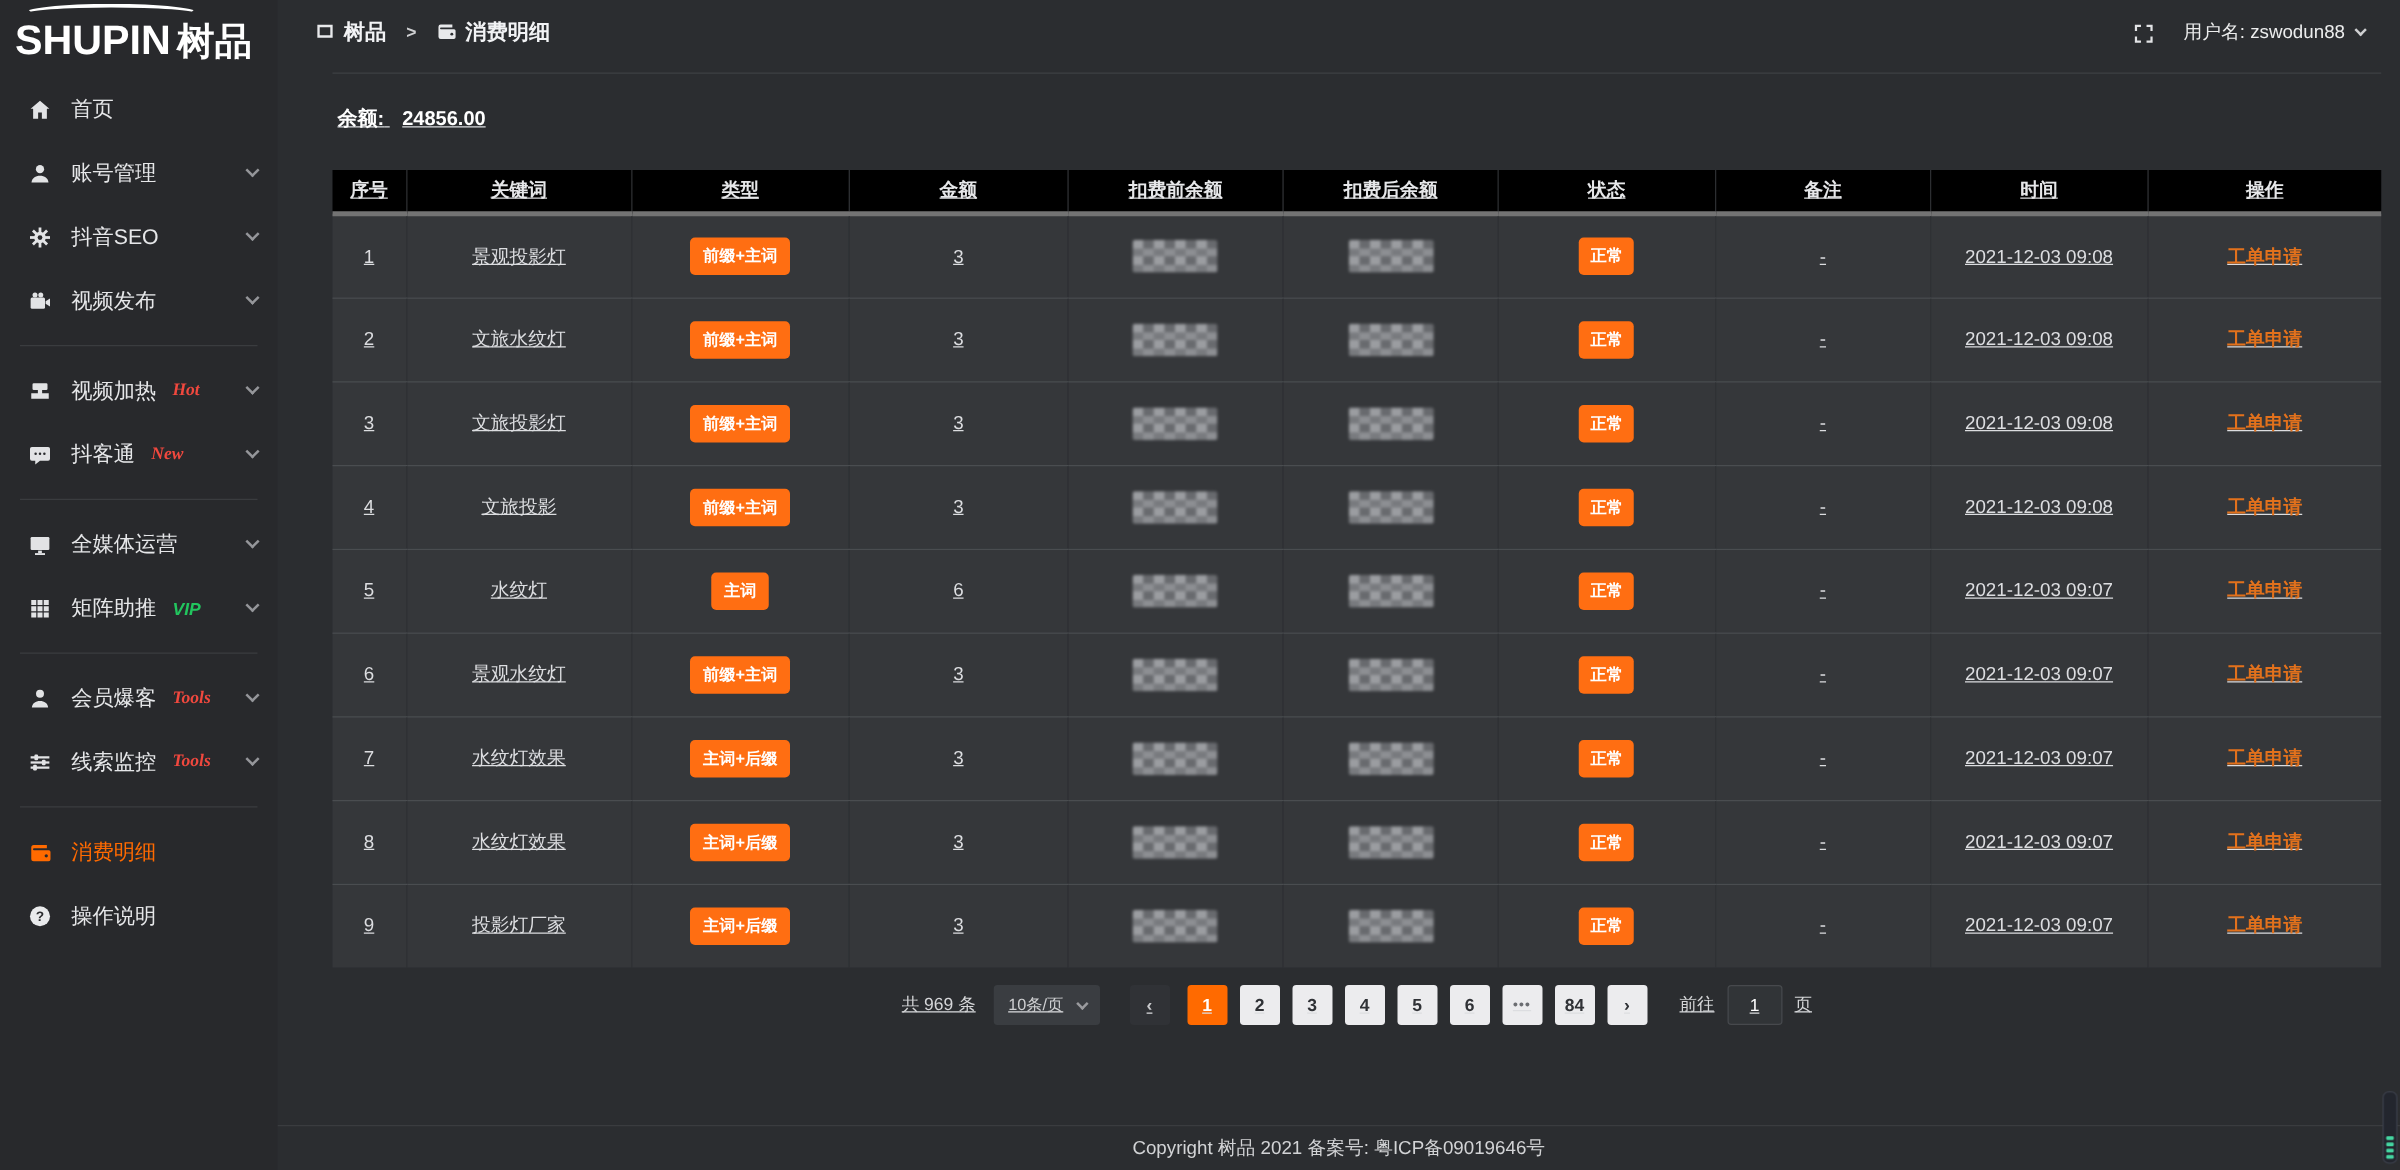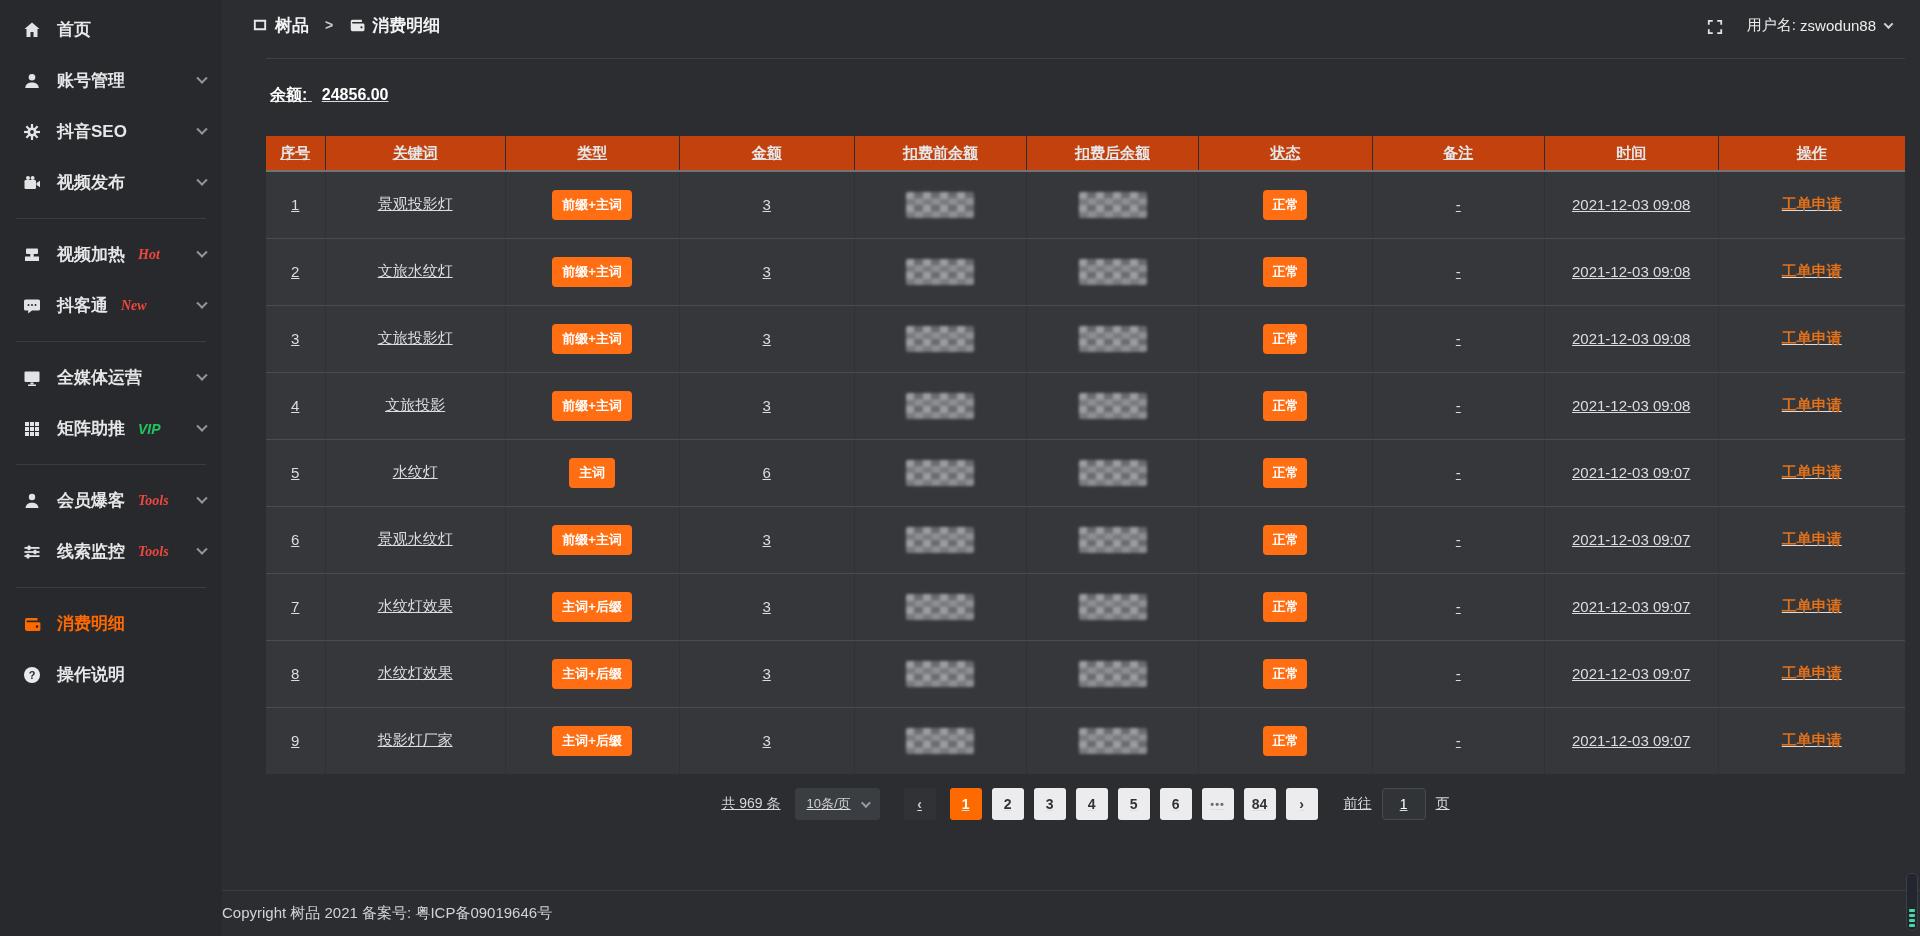--- a/index.html
+++ b/index.html
@@ -20,21 +20,21 @@
     border:3px solid transparent; border-top:3px solid #ffffff; border-radius:50%; }
   .logo-en { font-size:33px; font-weight:800; color:#fff; letter-spacing:0px; }
   .logo-cn { font-size:30px; font-weight:800; color:#fff; margin-left:5px; }
 
   .menu { padding-top:4px; }
   .menu-item { height:51px; display:flex; align-items:center; padding:0 16px 0 22px;
     font-size:17px; color:#e6e7e9; cursor:pointer; }
   .mi-icon { width:20px; height:20px; margin-right:15px; display:flex; align-items:center;
     justify-content:center; color:#e2e3e5; flex-shrink:0; }
   .mi-icon svg { display:block; }
-  .mi-label { font-weight:700; }
+  .mi-label { font-weight:400; }
   .mi-badge { margin-left:13px; font-size:14px; font-style:italic; font-weight:bold; }
   .badge-red { color:#f0483e;font-family:Liberation Serif, serif; }
   .badge-gold { color:#22c55e; }
   .mi-caret { margin-left:auto; width:8px; height:8px; border-right:2px solid #95969a;
     border-bottom:2px solid #95969a; transform:rotate(45deg) translate(-2px,-2px); }
   .menu-divider { height:1px; background:#3a3c3f; margin:10px 16px; }
   .menu-item.active, .menu-item.active .mi-icon { color:#ff6a00; }
 
   
   .main { flex:1; display:flex; flex-direction:column; min-width:0; }
@@ -48,22 +48,22 @@
   .user-caret { width:7px; height:7px; border-right:2px solid #cfd0d2; border-bottom:2px solid #cfd0d2;
     transform:rotate(45deg) translate(-1px,-1px); margin-left:9px; }
   .top-sep { height:1px; background:#3e4043; margin:8px 15px 0 44px; }
 
   .content { flex:1; padding:0 15px 0 44px; display:flex; flex-direction:column;text-decoration:underline; }
   .balance { margin:26px 4px 30px; font-size:16px; font-weight:bold; color:#ffffff; }
   .balance-value { margin-left:10px; }
 
   
   table.data-table { width:100%; border-collapse:collapse; table-layout:fixed; }
-  .data-table th { background:#c2410c; height:35px; font-size:15px; font-weight:bold;
-    color:#e6e7e9; text-align:center; border-right:1px solid #2c2e31; border-bottom:2px solid #737373; }
+  .data-table th { background:#000000; height:35px; font-size:15px; font-weight:bold;
+    color:#e6e7e9; text-align:center; border-right:1px solid #2c2e31; border-bottom:4px solid #737373; }
   .data-table td { background:#35373a; height:67px; text-align:center; font-size:15px;
     color:#dcdde0; border-right:1px solid #2f3134; border-bottom:1px solid #4a4d50; }
   .data-table th:last-child, .data-table td:last-child { border-right:none; }
   .data-table tr:last-child td { border-bottom:none; }
   .type-badge, .status-badge { display:inline-block; background:#ff6e12; color:#fff;
     font-size:13px; font-weight:bold; padding:6px 10px; border-radius:4px; }
   .status-badge { padding:6px 9px; }
   .blur-block { display:inline-block; width:68px; height:26px; border-radius:2px;
     background:conic-gradient(#6e7074 25%, #97999d 0 50%, #808286 0 75%, #a7a9ad 0) 0 0/17px 13px;
     filter:blur(1.4px); opacity:.9; vertical-align:middle; }
@@ -80,34 +80,40 @@
     color:#303236; display:flex; align-items:center; justify-content:center; font-size:14px;
     font-weight:bold; cursor:pointer; }
   .pg-btn.prev { background:#303236; color:#c9cacd; margin-right:4px; }
   .pg-btn.active { background:#ff6a00; color:#fff; }
   .pg-btn.dots { color:#6b6d71; letter-spacing:1px; font-size:11px; }
   .pg-goto { display:flex; align-items:center; gap:10px; margin-left:16px; font-size:14px; color:#d5d6d8; }
   .pg-input { width:44px; height:32px; background:#313437; border:1px solid #47494d; border-radius:3px;
     color:#fff; text-align:center; font-size:14px; font-family:inherit; }
 
   
-  .footer { height:46px; border-top:1px solid #3a3c3f; display:flex; align-items:center;
-    font-size:15px; color:#d2d3d5; }
+  .footer { height:36px; border-top:1px solid #3a3c3f; display:flex; align-items:center;
+    justify-content:center; font-size:15px; color:#d2d3d5; }
 
   .corner-widget { position:fixed; right:2px; bottom:5px; width:12px; height:58px;
     background:#23262e; border:1px solid #3b3f4a; border-radius:5px; display:flex;
     flex-direction:column; justify-content:flex-end; gap:2px; padding:3px 2px; }
   .corner-widget span { height:3px; border-radius:1px; background:#45d6a2; }
 </style>
 </head>
 <body>
 
 <div class="app">
 
   <aside class="sidebar">
+    <div class="logo">
+      <div class="logo-inner">
+        <div class="logo-arc"></div>
+        <span class="logo-en">SHUPIN</span><span class="logo-cn">树品</span>
+      </div>
+    </div>
 
     <nav class="menu">
       <div class="menu-item">
         <span class="mi-icon">
           <svg width="18" height="18" viewBox="0 0 18 18" fill="currentColor">
               <path d="M9 1.5L1.5 8h2v8h4v-5h3v5h4V8h2L9 1.5z"></path>
             </svg>
         </span>
         <span class="mi-label">首页</span>
       </div>

